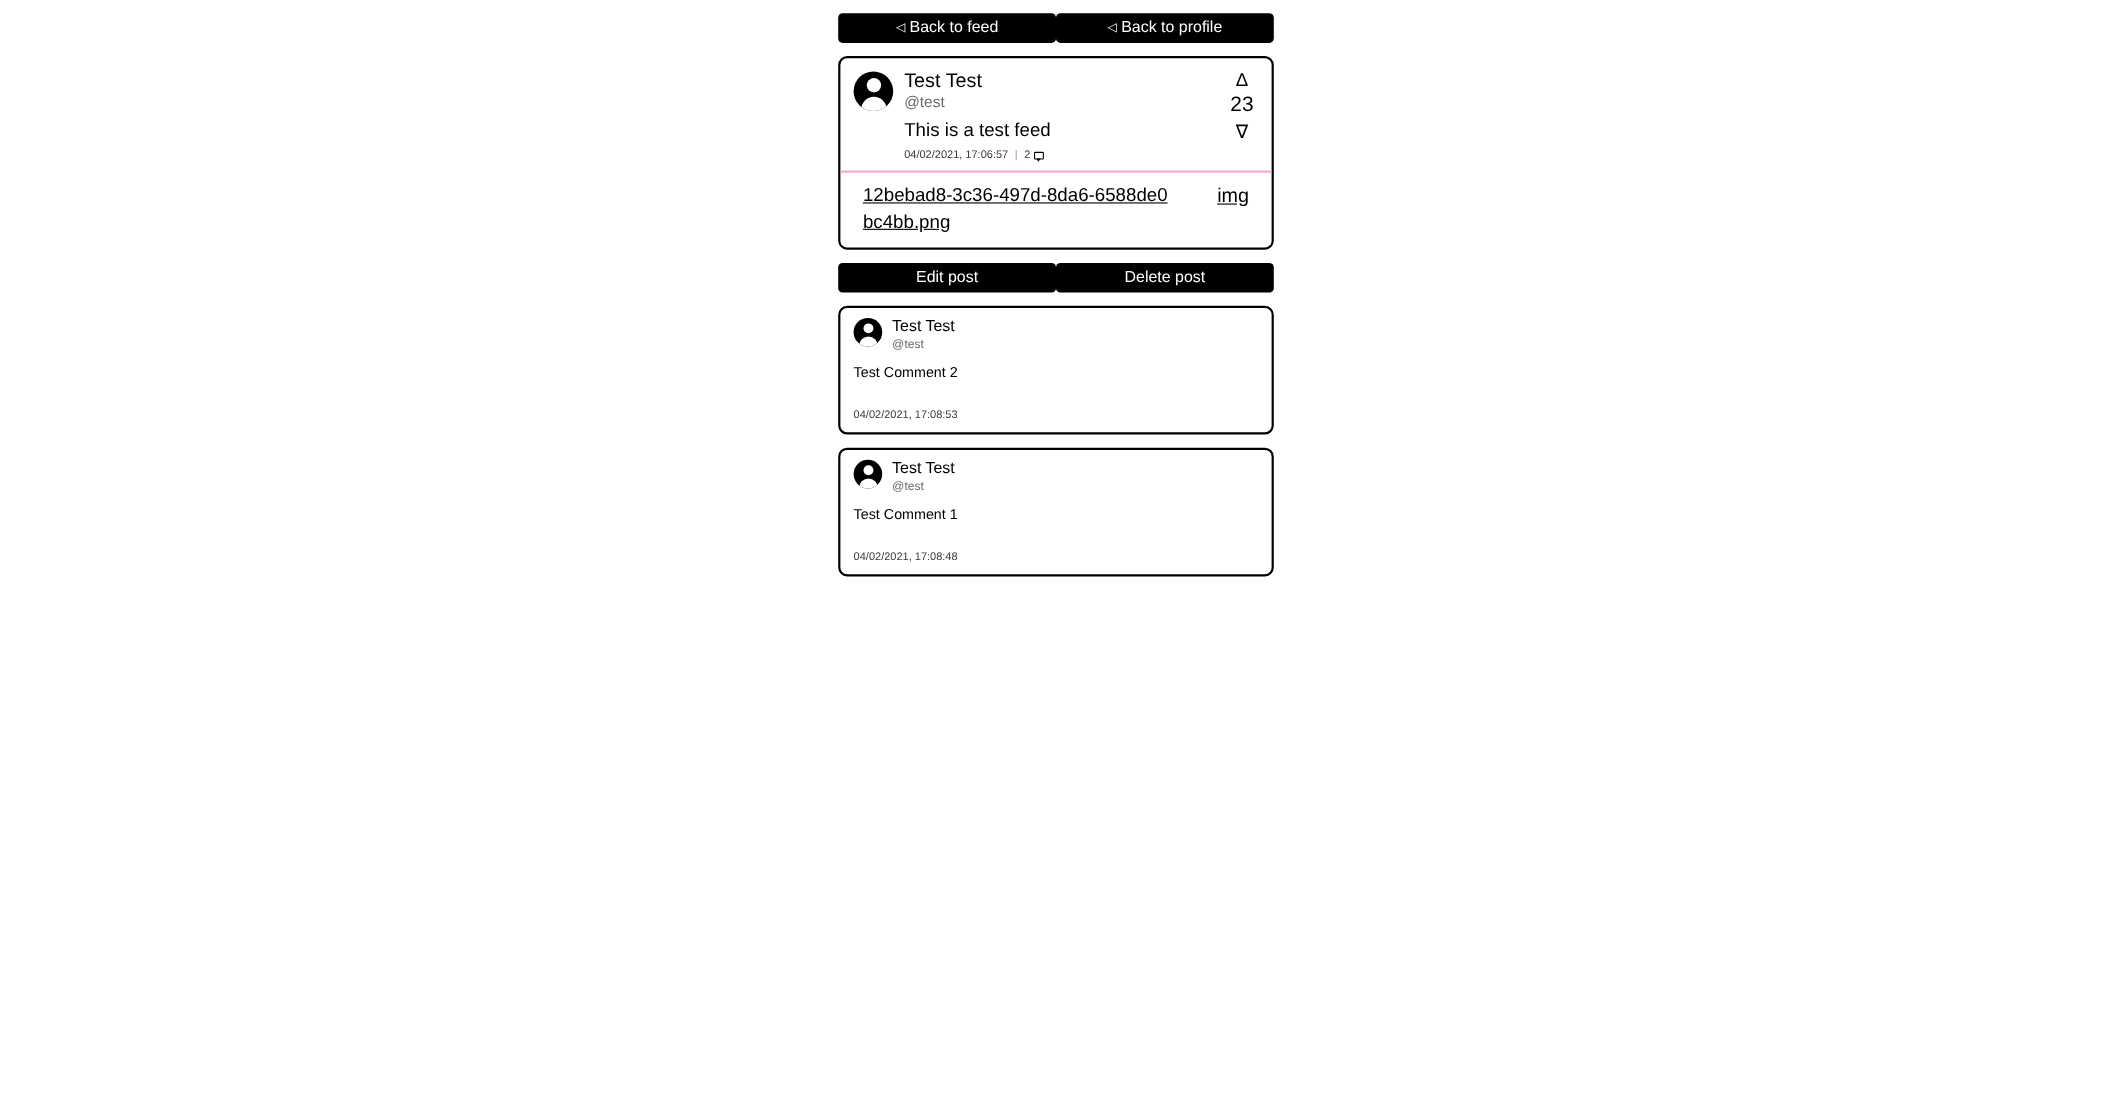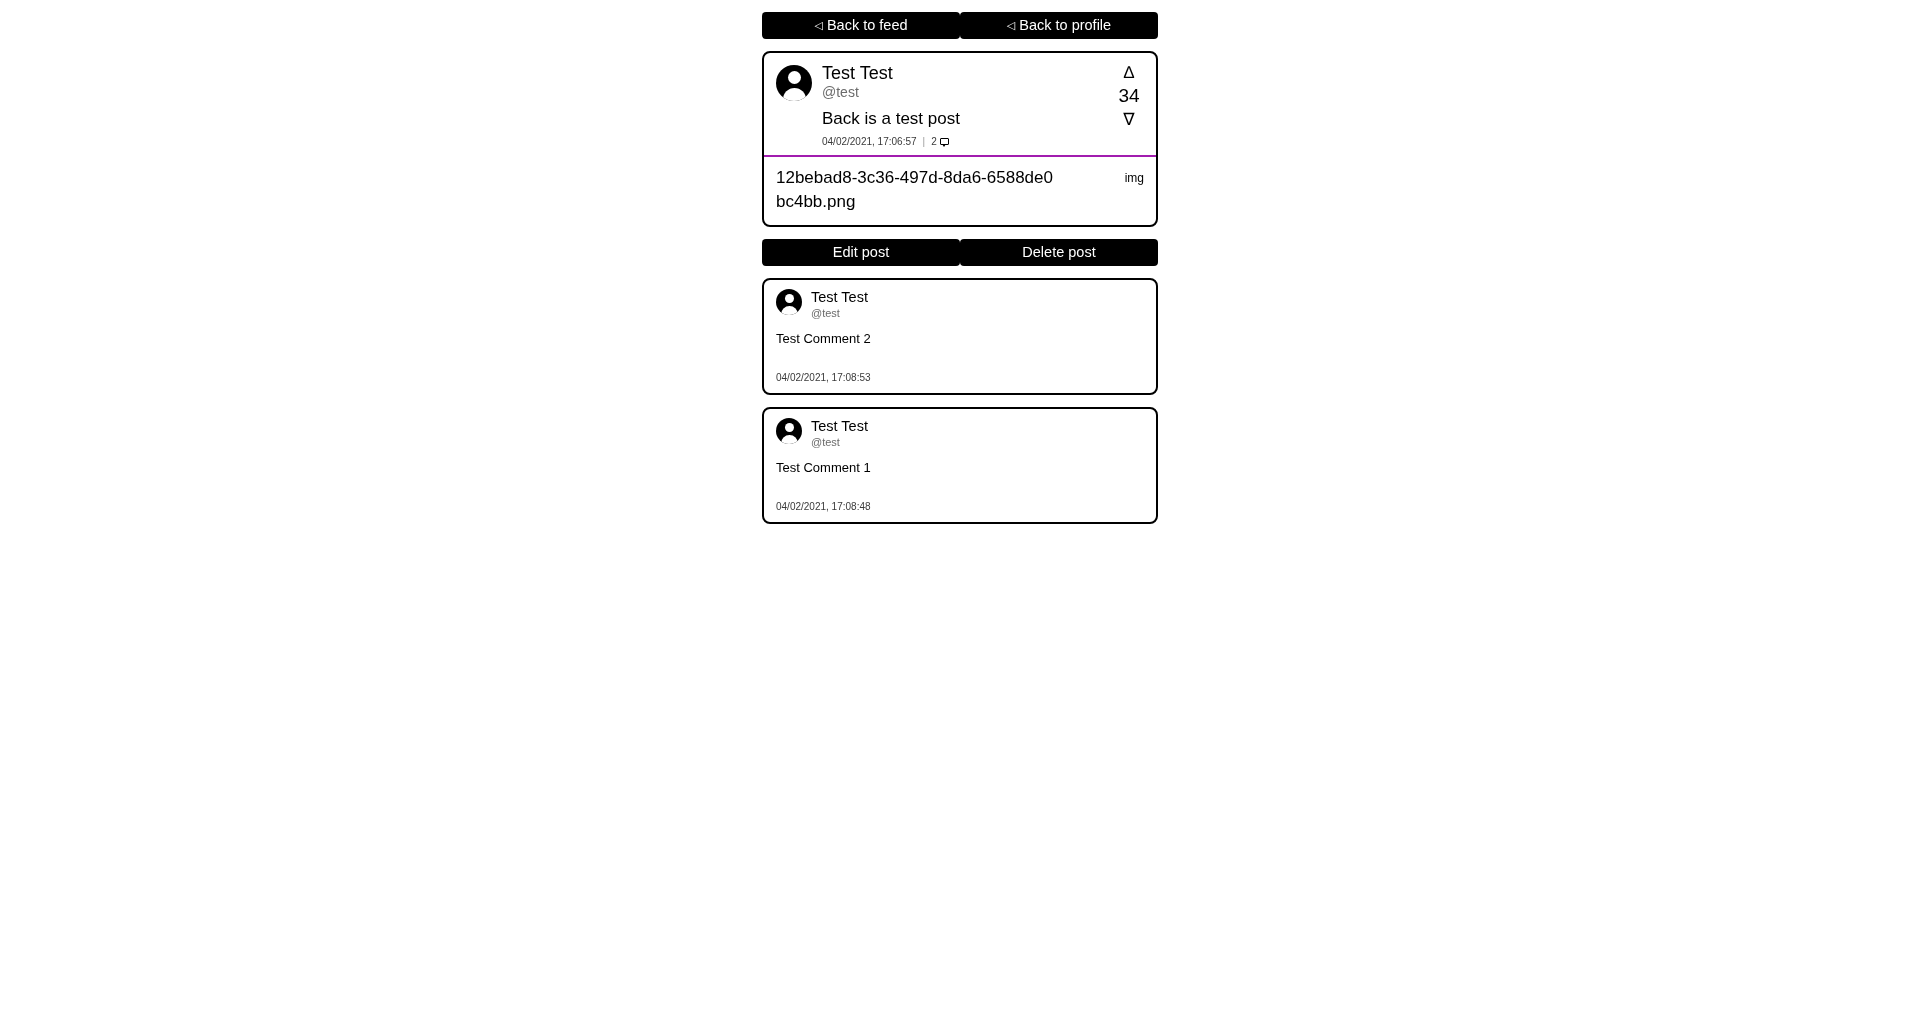--- a/index.html
+++ b/index.html
@@ -153,36 +153,37 @@
     cursor: pointer;
     user-select: none;
   }
   .vote-count {
     font-size: 19px;
     line-height: 24px;
     margin: 2px 0;
   }
 
   .attachment {
-    border-top: 2px solid #a21caf;
+    border-top: 2px solid #f9a8d4;
     padding: 9px 12px 11px 12px;
     display: flex;
     align-items: flex-start;
-    justify-content: space-between;
+    justify-content: center;
     gap: 10px;
+    text-decoration: underline;
   }
   .attachment-name {
     font-size: 17px;
     line-height: 24px;
     word-break: break-all;
     max-width: 280px;
     cursor: pointer;
   }
   .attachment-type {
-    font-size: 12px;
+    font-size: 18px;
     line-height: 24px;
     white-space: nowrap;
     padding-left: 32px;
   }
 
   
   .action-row {
     display: flex;
     justify-content: space-between;
     margin-top: 12px;
@@ -244,33 +245,33 @@
     </div>
 
     <div class="card">
       <div class="post-body">
         <div class="avatar-wrap">
           <div class="avatar"></div>
         </div>
         <div class="post-main">
           <div class="name">Test Test</div>
           <div class="handle">@test</div>
-          <div class="post-text">Back is a test post</div>
+          <div class="post-text">This is a test feed</div>
           <div class="meta">
             <span>04/02/2021, 17:06:57</span>
             <span class="sep">|</span>
             <span class="cmt-count">
               <span>2</span>
               <span class="cmt-icon"></span>
             </span>
           </div>
         </div>
         <div class="votes">
           <div class="vote-arrow">∆</div>
-          <div class="vote-count">34</div>
+          <div class="vote-count">23</div>
           <div class="vote-arrow">∇</div>
         </div>
       </div>
       <div class="attachment">
         <div class="attachment-name">12bebad8-3c36-497d-8da6-6588de0bc4bb.png</div>
         <div class="attachment-type">img</div>
       </div>
     </div>
 
     <div class="action-row">

